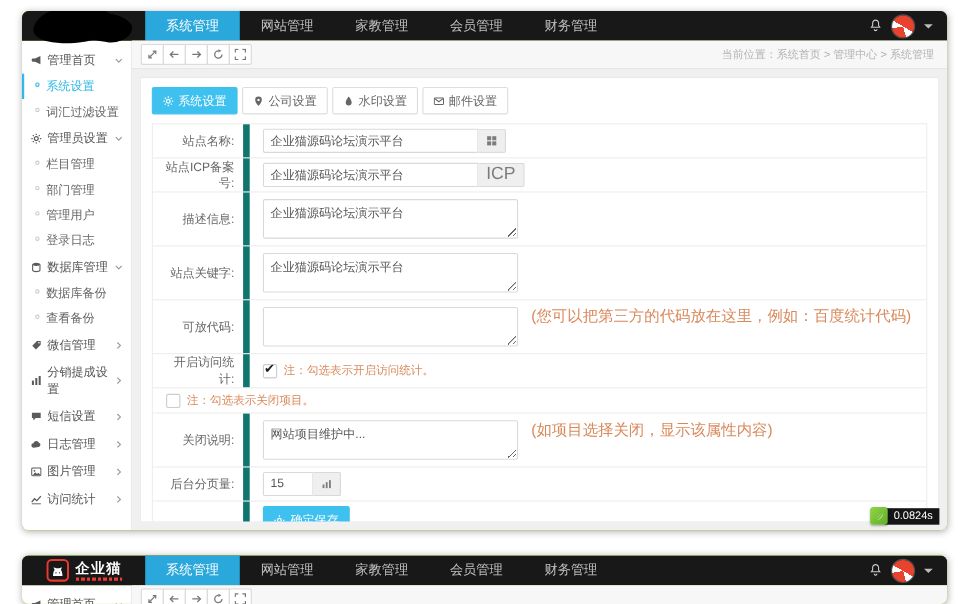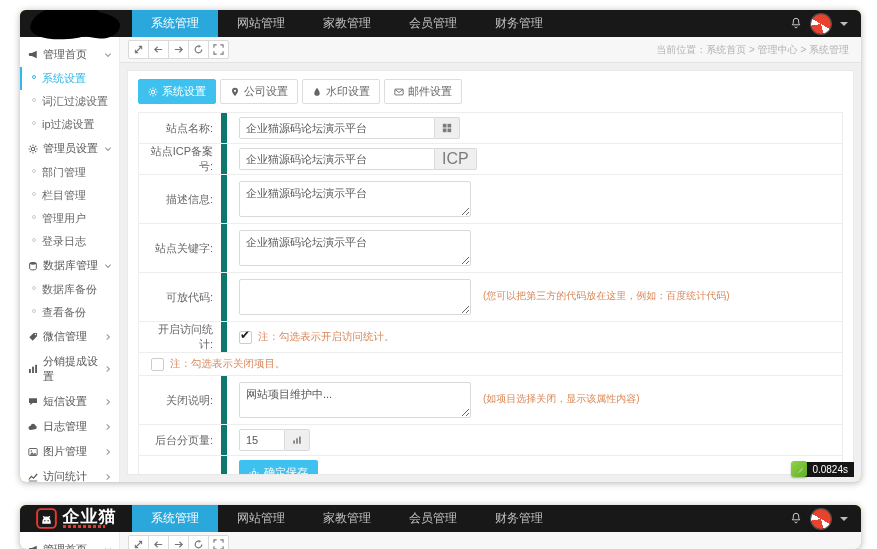--- a/index.html
+++ b/index.html
@@ -12,21 +12,21 @@
     position:absolute; left:20px; width:841px; background:#84cc16;
     border-radius:6px; box-shadow:0 1px 7px rgba(0,0,0,.3); overflow:hidden;
   }
   #card-main { top:10px; height:472px; }
   #card-bottom { top:505px; height:44px; }
 
   
   .navbar { height:27px; background:#181818; display:flex; align-items:stretch; position:relative; }
   .brand-zone { width:112px; display:flex; align-items:center; justify-content:center; gap:6px; flex-shrink:0; }
   .brand-text { display:flex; flex-direction:column; align-items:flex-start; }
-  .brand-title { color:#fff; font-size:17px; font-weight:bold; letter-spacing:1px; line-height:13px; }
+  .brand-title { color:#fff; font-size:13px; font-weight:bold; letter-spacing:1px; line-height:13px; }
   .brand-sub { width:42px; height:3px; margin-top:2px;
     background:repeating-linear-gradient(90deg,#e8392f 0 3px,transparent 3px 5px); }
   .nav-tabs { display:flex; }
   .nav-tab { padding:0 19px; display:flex; align-items:center; font-size:12px; color:#c2c2c2; cursor:pointer; white-space:nowrap; }
   .nav-tab.active { background:#2aa7db; color:#fff; }
   .nav-right { margin-left:auto; display:flex; align-items:center; gap:9px; padding-right:13px; }
   .bell { color:#c9c9c9; width:12px; height:13px; display:flex; }
   .avatar { width:20px; height:20px; border-radius:50%;
     background:conic-gradient(from 25deg,#e8432f 0 95deg,#fff 95deg 140deg,#e8432f 140deg 235deg,#fff 235deg 275deg,#e8432f 275deg 360deg);
     box-shadow:0 0 0 1px rgba(255,255,255,.25); cursor:pointer; }
@@ -79,21 +79,21 @@
     padding:0 6px; font-family:inherit; outline:none; }
   .grp { display:flex; }
   .grp .inp { border-radius:2px 0 0 2px; }
   .addon { border:1px solid #d9d9d9; border-left:none; background:#efefef; border-radius:0 2px 2px 0;
     display:flex; align-items:center; justify-content:center; font-size:16px; color:#7c7c7c; padding:0 7px; height:22px; }
   .addon svg { width:10px; height:10px; }
   .w-site { width:196px; }
   .w-page { width:46px; }
   .ta { width:232px; height:36px; border:1px solid #d9d9d9; border-radius:2px; font-size:11px; color:#555;
     padding:4px 6px; resize:vertical; font-family:inherit; outline:none; }
-  .hint { font-size:10px; color:#d9885a; margin-top:10px; white-space:nowrap; }
+  .hint { font-size:14px; color:#d9885a; margin-top:0; white-space:nowrap; }
   .note { font-size:10.5px; color:#d9885a; }
   .cbx { width:13px; height:13px; border:1px solid #ccc; border-radius:2px; background:#fff; position:relative; cursor:pointer; flex-shrink:0; }
   .cbx.checked::after { content:"\2714"; position:absolute; left:0; top:-4px; font-size:12px; color:#1e1e1e; font-weight:bold; }
   .fctl .cbx { margin-right:-6px; }
   .btn { display:inline-flex; align-items:center; gap:5px; background:#3ec1ef; color:#fff; font-size:11px;
     padding:5px 10px; border:none; border-radius:2px; cursor:pointer; font-family:inherit; }
   .btn svg { width:10px; height:10px; }
 
   .speed { position:absolute; right:7px; bottom:5px; display:flex; align-items:center; z-index:6; }
   .speed-icon { width:16px; height:16px; background:linear-gradient(135deg,#92d447,#5fae27); border-radius:3px;
@@ -149,24 +149,20 @@
             </svg>
           </span>
       </div>
       <div class="side-child active">
           <span class="dot"></span>
           <span>系统设置</span>
         </div>
       <div class="side-child">
           <span class="dot"></span>
           <span>词汇过滤设置</span>
-        </div>
-      <div class="side-child">
-          <span class="dot"></span>
-          <span>ip过滤设置</span>
         </div>
 
       <div class="side-group-hd">
         <span class="gicon">
             <svg viewBox="0 0 12 12">
               <circle cx="6" cy="6" r="2.1" fill="none" stroke="currentColor" stroke-width="1.3"></circle>
               <g stroke="currentColor" stroke-width="1.3">
                 <line x1="6" y1="0.6" x2="6" y2="2.1"></line>
                 <line x1="6" y1="9.9" x2="6" y2="11.4"></line>
                 <line x1="0.6" y1="6" x2="2.1" y2="6"></line>
@@ -180,25 +176,25 @@
           </span>
         <span>管理员设置</span>
         <span class="side-chev">
             <svg viewBox="0 0 12 12">
               <polyline points="2,4 6,8.2 10,4" fill="none" stroke="currentColor" stroke-width="1.6"></polyline>
             </svg>
           </span>
       </div>
       <div class="side-child">
           <span class="dot"></span>
+          <span>栏目管理</span>
+        </div>
+      <div class="side-child">
+          <span class="dot"></span>
           <span>部门管理</span>
-        </div>
-      <div class="side-child">
-          <span class="dot"></span>
-          <span>栏目管理</span>
         </div>
       <div class="side-child">
           <span class="dot"></span>
           <span>管理用户</span>
         </div>
       <div class="side-child">
           <span class="dot"></span>
           <span>登录日志</span>
         </div>
 

